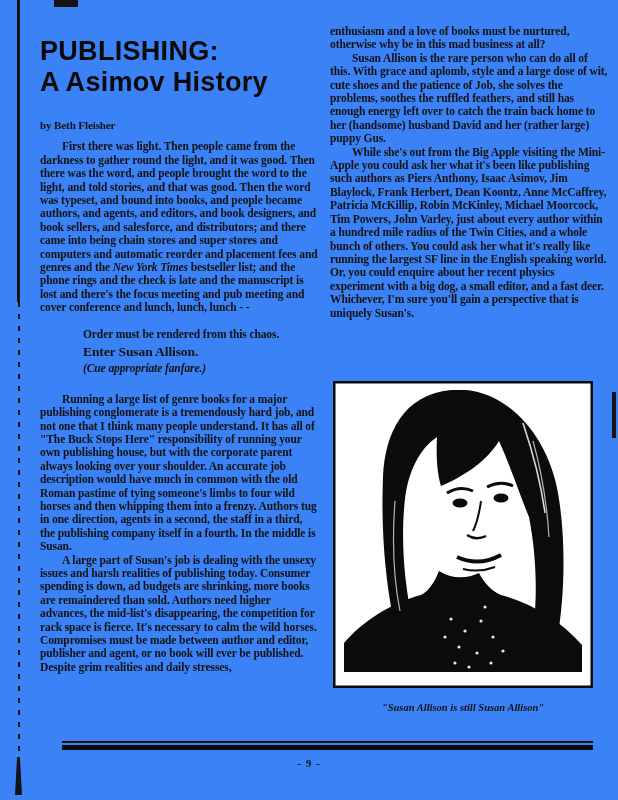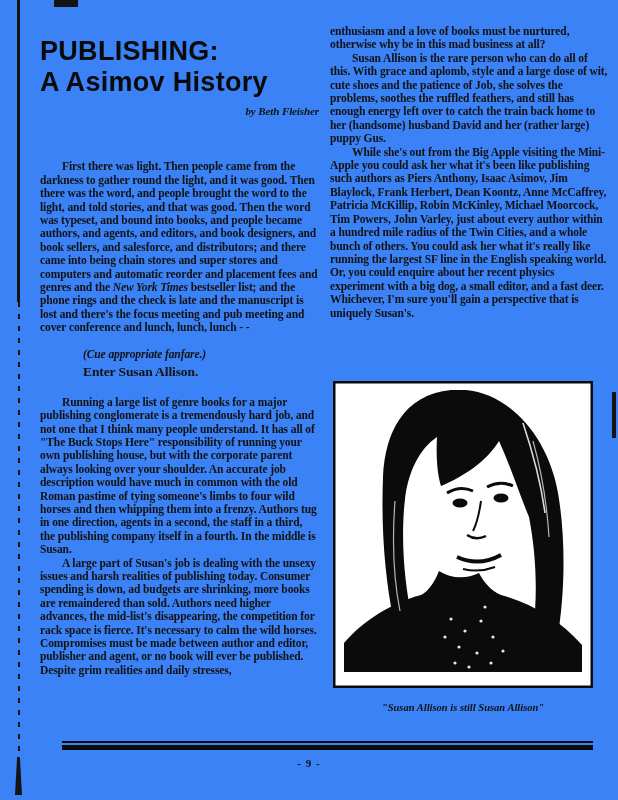--- a/index.html
+++ b/index.html
@@ -24,25 +24,25 @@
   .art-right-tick{left:612px;top:392px;width:4px;height:46px;}
 
   
   .col{position:absolute;width:279px;font-size:11.5px;line-height:13.4px;
     font-weight:bold;letter-spacing:-0.1px;}
   .col-left{left:40px;top:36px;}
   .col-right{left:330px;top:25px;}
 
   h1{margin:0;font-family:"Liberation Sans",sans-serif;font-weight:bold;
      font-size:27px;line-height:31px;letter-spacing:0.3px;color:#0a0a0a;}
-  .byline{margin-top:7px;font-size:11px;font-style:italic;font-weight:bold;text-align:right;}
+  .byline{margin-top:21px;font-size:11px;font-weight:bold;}
 
   p{margin:0;}
   .p-indent{text-indent:22px;}
-  .p-first{margin-top:42px;}
+  .p-first{margin-top:8px;}
   .ital{font-style:italic;}
 
   .stage{margin:11px 0 16px 43px;line-height:17px;}
   .stage .sline{display:block;}
   .stage .enter{font-size:13.5px;}
 
   
   figure{margin:0;position:absolute;left:333px;top:381px;width:260px;}
   .caption{margin-top:10px;text-align:center;font-size:10.5px;
     font-style:italic;font-weight:bold;letter-spacing:0;}
@@ -69,22 +69,23 @@
   <div class="col col-left">
     <h1>
       <span>PUBLISHING:</span><br>
       <span>A Asimov History</span>
     </h1>
     <div class="byline">by Beth Fleisher</div>
 
     <p class="p-indent p-first"><span>First there was light.  Then people came from the darkness to gather round the light, and it was good.  Then there was the word, and people brought the word to the light, and told stories, and that was good.  Then the word was typeset, and bound into books, and people became authors, and agents, and editors, and book designers, and book sellers, and salesforce, and distributors; and there came into being chain stores and super stores and computers and automatic reorder and placement fees and genres and the </span><span class="ital">New York Times</span><span> bestseller list; and the phone rings and the check is late and the manuscript is lost and there's the focus meeting and pub meeting and cover conference and lunch, lunch, lunch - -</span></p>
 
     <div class="stage">
+      <span class="sline">Order must be rendered from this chaos.</span>
+      <span class="sline enter">Enter Susan Allison.</span>
       <span class="sline ital">(Cue appropriate fanfare.)</span>
-      <span class="sline enter">Enter Susan Allison.</span>
     </div>
 
     <p class="p-indent">Running a large list of genre books for a major publishing conglomerate is a tremendously hard job, and not one that I think many people understand.  It has all of "The Buck Stops Here" responsibility of running your own publishing house, but with the corporate parent always looking over your shoulder.  An accurate job description would have much in common with the old Roman pastime of tying someone's limbs to four wild horses and then whipping them into a frenzy.  Authors tug in one direction, agents in a second, the staff in a third, the publishing company itself in a fourth.  In the middle is Susan.</p>
     <p class="p-indent">A large part of Susan's job is dealing with the unsexy issues and harsh realities of publishing today.  Consumer spending is down, ad budgets are shrinking, more books are remaindered than sold. Authors need higher advances, the mid-list's disappearing, the competition for rack space is fierce. It's necessary to calm the wild horses.  Compromises must be made between author and editor, publisher and agent, or no book will ever be published.  Despite grim realities and daily stresses,</p>
   </div>
 
   <div class="col col-right">
     <p>enthusiasm and a love of books must be nurtured, otherwise why be in this mad business at all?</p>
     <p class="p-indent">Susan Allison is the rare person who can do all of this.  With grace and aplomb, style and a large dose of wit, cute shoes and the patience of Job, she solves the problems, soothes the ruffled feathers, and still has enough energy left over to catch the train back home to her (handsome) husband David and her (rather large) puppy Gus.</p>
     <p class="p-indent">While she's out from the Big Apple visiting the Mini-Apple you could ask her what it's been like publishing such authors as Piers Anthony, Isaac Asimov, Jim Blaylock, Frank Herbert, Dean Koontz, Anne McCaffrey, Patricia McKillip, Robin McKinley, Michael Moorcock, Tim Powers, John Varley, just about every author within a hundred mile radius of the Twin Cities, and a whole bunch of others.  You could ask her what it's really like running the largest SF line in the English speaking world.  Or, you could enquire about her recent physics experiment with a big dog, a small editor, and a fast deer.  Whichever, I'm sure you'll gain a perspective that is uniquely Susan's.</p>

